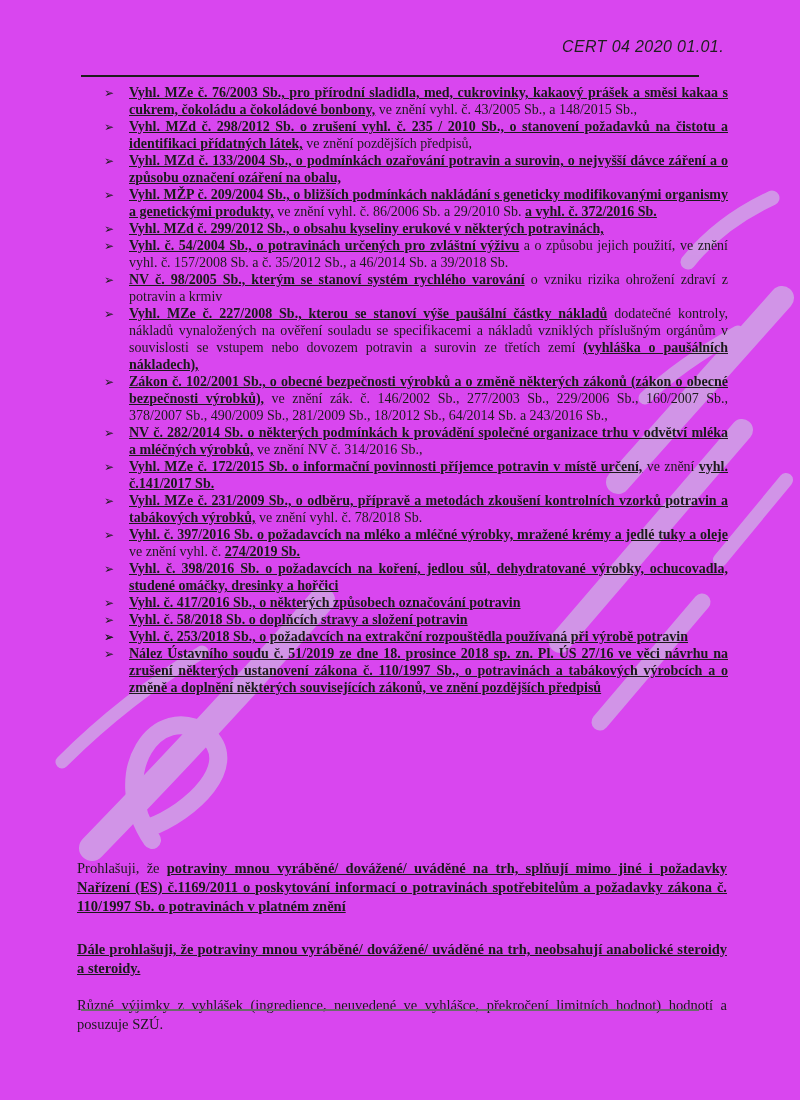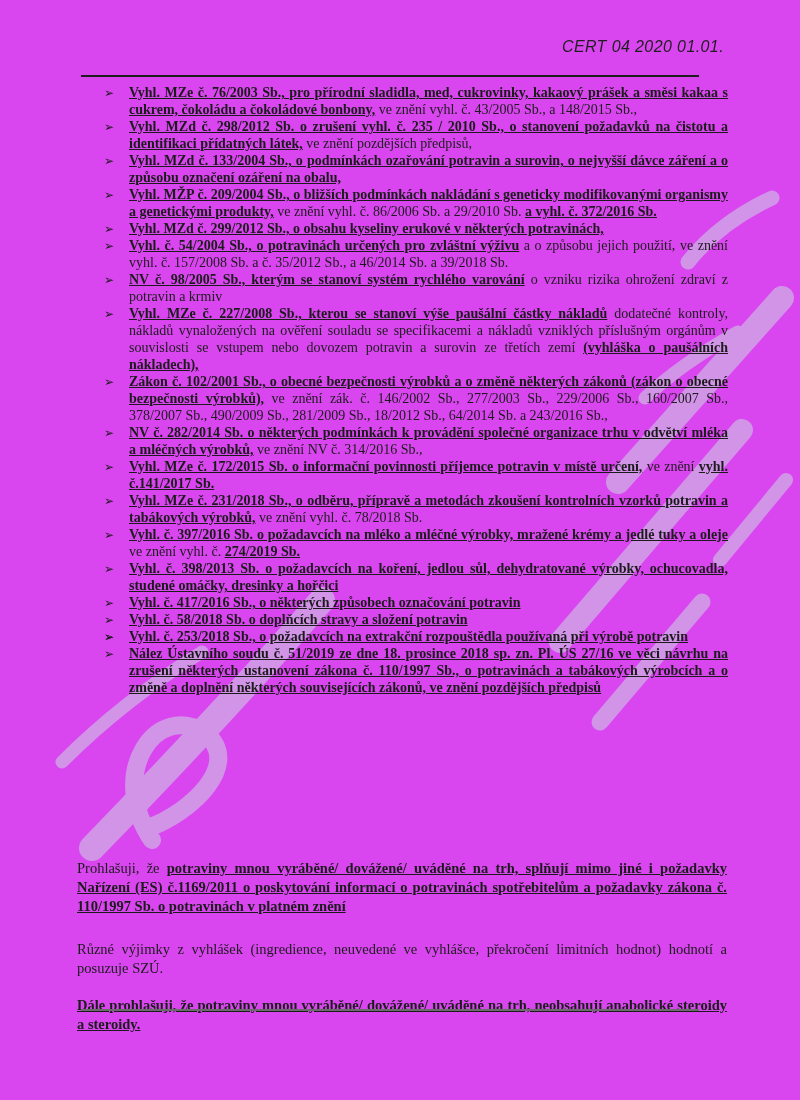--- a/index.html
+++ b/index.html
@@ -80,32 +80,32 @@
         <li><span class="bullet">➢</span><span><span class="b">Vyhl. MZd č. 298/2012 Sb. o zrušení vyhl. č. 235 / 2010 Sb., o stanovení požadavků na čistotu a identifikaci přídatných látek,</span><span class="r"> ve znění pozdějších předpisů,</span></span></li>
         <li><span class="bullet">➢</span><span><span class="b">Vyhl. MZd č. 133/2004 Sb., o podmínkách ozařování potravin a surovin, o nejvyšší dávce záření a o způsobu označení ozáření na obalu,</span></span></li>
         <li><span class="bullet">➢</span><span><span class="b">Vyhl. MŽP č. 209/2004 Sb., o bližších podmínkách nakládání s geneticky modifikovanými organismy a genetickými produkty,</span><span class="r"> ve znění vyhl. č. 86/2006 Sb. a 29/2010 Sb. </span><span class="b">a vyhl. č. 372/2016 Sb.</span></span></li>
         <li><span class="bullet">➢</span><span><span class="b">Vyhl. MZd č. 299/2012 Sb., o obsahu kyseliny erukové v některých potravinách,</span></span></li>
         <li><span class="bullet">➢</span><span><span class="b">Vyhl. č. 54/2004 Sb., o potravinách určených pro zvláštní výživu</span><span class="r"> a o způsobu jejich použití, ve znění vyhl. č. 157/2008 Sb. a č. 35/2012 Sb., a 46/2014 Sb. a 39/2018 Sb.</span></span></li>
         <li><span class="bullet">➢</span><span><span class="b">NV č. 98/2005 Sb., kterým se stanoví systém rychlého varování</span><span class="r"> o vzniku rizika ohrožení zdraví z potravin a krmiv</span></span></li>
         <li><span class="bullet">➢</span><span><span class="b">Vyhl. MZe č. 227/2008 Sb., kterou se stanoví výše paušální částky nákladů</span><span class="r"> dodatečné kontroly, nákladů vynaložených na ověření souladu se specifikacemi a nákladů vzniklých příslušným orgánům v souvislosti se vstupem nebo dovozem potravin a surovin ze třetích zemí </span><span class="b">(vyhláška o paušálních nákladech),</span></span></li>
         <li><span class="bullet">➢</span><span><span class="b">Zákon č. 102/2001 Sb., o obecné bezpečnosti výrobků a o změně některých zákonů (zákon o obecné bezpečnosti výrobků),</span><span class="r"> ve znění zák. č. 146/2002 Sb., 277/2003 Sb., 229/2006 Sb., 160/2007 Sb., 378/2007 Sb., 490/2009 Sb., 281/2009 Sb., 18/2012 Sb., 64/2014 Sb. a 243/2016 Sb.,</span></span></li>
         <li><span class="bullet">➢</span><span><span class="b">NV č. 282/2014 Sb. o některých podmínkách k provádění společné organizace trhu v odvětví mléka a mléčných výrobků,</span><span class="r"> ve znění NV č. 314/2016 Sb.,</span></span></li>
         <li><span class="bullet">➢</span><span><span class="b">Vyhl. MZe č. 172/2015 Sb. o informační povinnosti příjemce potravin v místě určení,</span><span class="r"> ve znění </span><span class="b">vyhl. č.141/2017 Sb.</span></span></li>
-        <li><span class="bullet">➢</span><span><span class="b">Vyhl. MZe č. 231/2018 Sb., o odběru, přípravě a metodách zkoušení kontrolních vzorků potravin a tabákových výrobků,</span><span class="r"> ve znění vyhl. č. 78/2018 Sb.</span></span></li>
+        <li><span class="bullet">➢</span><span><span class="b">Vyhl. MZe č. 231/2009 Sb., o odběru, přípravě a metodách zkoušení kontrolních vzorků potravin a tabákových výrobků,</span><span class="r"> ve znění vyhl. č. 78/2018 Sb.</span></span></li>
         <li><span class="bullet">➢</span><span><span class="b">Vyhl. č. 397/2016 Sb. o požadavcích na mléko a mléčné výrobky, mražené krémy a jedlé tuky a oleje</span><span class="r"> ve znění vyhl. č. </span><span class="b">274/2019 Sb.</span></span></li>
-        <li><span class="bullet">➢</span><span><span class="b">Vyhl. č. 398/2013 Sb. o požadavcích na koření, jedlou sůl, dehydratované výrobky, ochucovadla, studené omáčky, dresinky a hořčici</span></span></li>
+        <li><span class="bullet">➢</span><span><span class="b">Vyhl. č. 398/2016 Sb. o požadavcích na koření, jedlou sůl, dehydratované výrobky, ochucovadla, studené omáčky, dresinky a hořčici</span></span></li>
         <li><span class="bullet">➢</span><span><span class="b">Vyhl. č. 417/2016 Sb., o některých způsobech označování potravin</span></span></li>
         <li><span class="bullet">➢</span><span><span class="b">Vyhl. č. 58/2018 Sb. o doplňcích stravy a složení potravin</span></span></li>
         <li><span class="bullet">➢</span></li>
         <li><span class="bullet">➢</span><span><span class="b">Vyhl. č.  253/2018 Sb., o požadavcích na extrakční rozpouštědla používaná při výrobě potravin</span></span></li>
         <li><span class="bullet">➢</span><span><span class="b">Nález Ústavního soudu č. 51/2019 ze dne 18. prosince 2018 sp. zn. Pl. ÚS 27/16 ve věci návrhu na zrušení některých ustanovení zákona č. 110/1997 Sb., o potravinách a tabákových výrobcích a o změně a doplnění některých souvisejících zákonů, ve znění pozdějších předpisů</span></span></li>
       </ul>
 
     <div class="paras">
         <p><span class="r">Prohlašuji, že </span><span class="b">potraviny mnou vyráběné/ dovážené/ uváděné na trh, splňují mimo jiné i požadavky Nařízení (ES) č.1169/2011 o poskytování informací o potravinách spotřebitelům a požadavky zákona č. 110/1997 Sb. o potravinách v platném znění</span></p>
+        <p><span class="b">Dále prohlašuji, že potraviny mnou vyráběné/ dovážené/ uváděné na trh, neobsahují anabolické steroidy a steroidy.</span></p>
         <p><span class="r">Různé výjimky z vyhlášek (ingredience, neuvedené ve vyhlášce, překročení limitních hodnot) hodnotí a posuzuje SZÚ.</span></p>
-        <p><span class="b">Dále prohlašuji, že potraviny mnou vyráběné/ dovážené/ uváděné na trh, neobsahují anabolické steroidy a steroidy.</span></p>
       </div>
 
     <div class="rule footer-rule"></div>
 
   </div>
 </div>
 
 </body></html>

